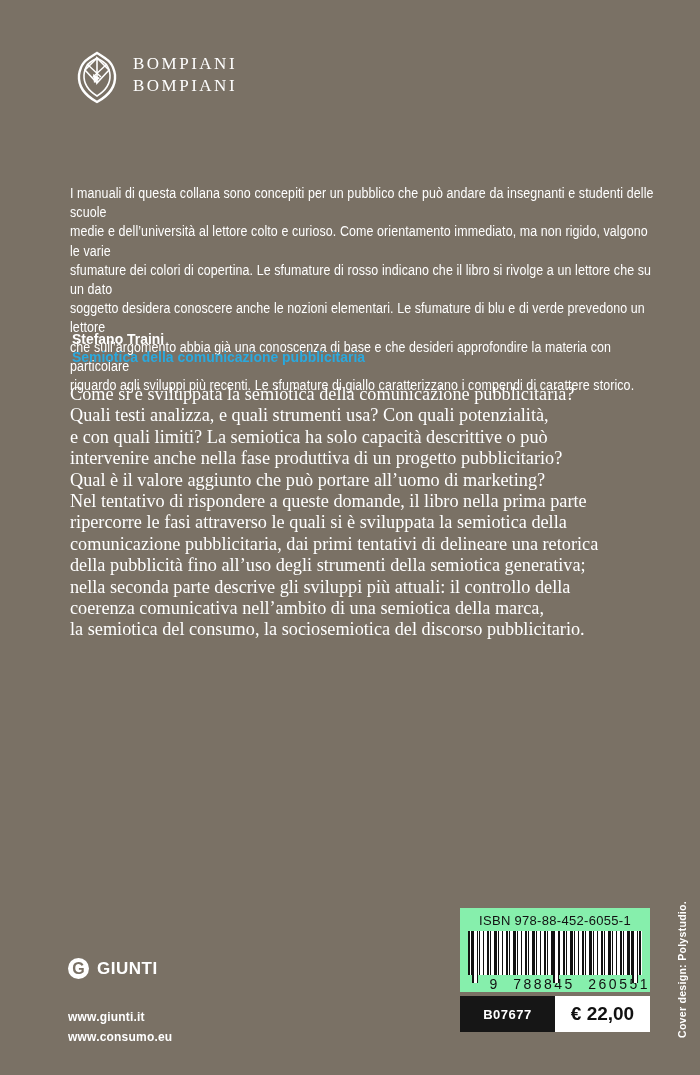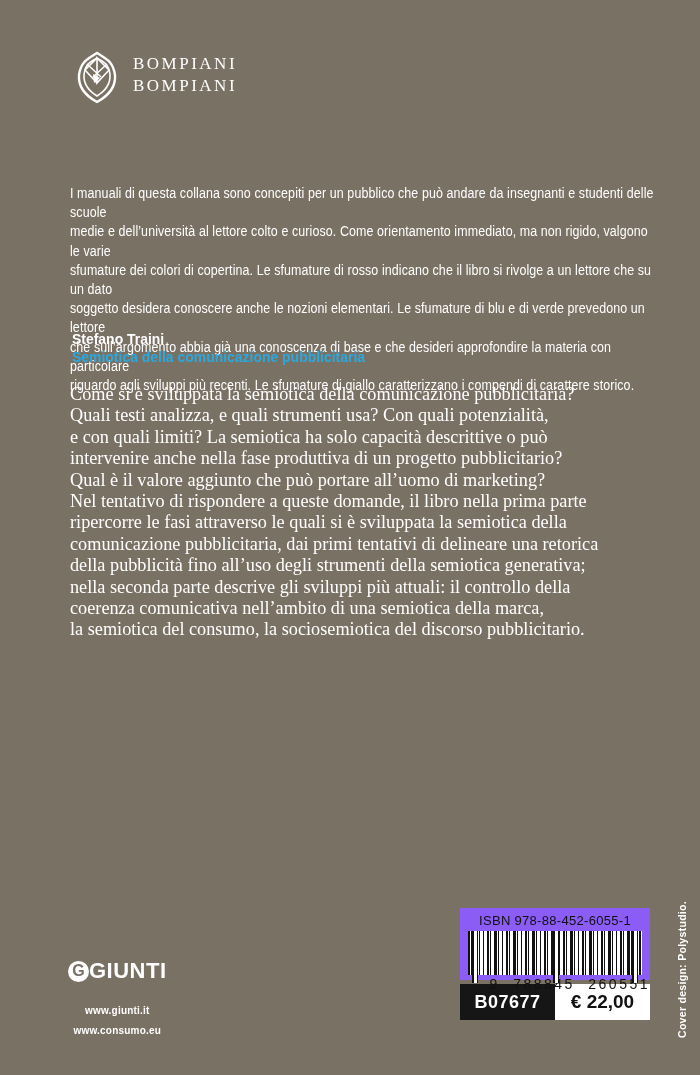--- a/index.html
+++ b/index.html
@@ -45,26 +45,26 @@
   }
   
   .publisher{position:absolute;left:68px;top:958px;}
   .giunti{display:flex;align-items:center;}
   .g-circle{
     width:21px;height:21px;border-radius:50%;
     background:#fff;color:#7a7165;
     display:flex;align-items:center;justify-content:center;
     font-weight:700;font-size:16px;line-height:1;
   }
-  .giunti-label{margin-left:0;font-size:22px;font-weight:700;letter-spacing:0.5px;}
-  .sites{margin-top:17px;font-size:10px;font-weight:700;line-height:20px;letter-spacing:0.2px;text-align:center;}
+  .giunti-label{margin-left:8px;font-size:17px;font-weight:700;letter-spacing:0.5px;}
+  .sites{margin-top:28px;font-size:12px;font-weight:700;line-height:20px;letter-spacing:0.2px;}
   
   .barcode-block{position:absolute;left:460px;top:908px;width:190px;}
   .barcode-box{
-    background:#8b5cf6;color:#111;width:190px;height:72px;
+    background:#86efac;color:#111;width:190px;height:84px;
     box-sizing:border-box;padding-top:5px;
     position:relative;
   }
   .isbn{font-size:13px;text-align:center;letter-spacing:0.3px;line-height:16px;}
   .bars{
     margin:2px 8px 0 8px;height:44px;
     background:repeating-linear-gradient(90deg,
       #111 0px,#111 2px,
       #fff 2px,#fff 3px,
       #111 3px,#111 4px,
@@ -80,21 +80,21 @@
   .guard.gl{left:12px;} .guard.gm{left:93px;} .guard.gr{right:12px;}
   .digits{
     font-size:14px;letter-spacing:2.5px;word-spacing:7px;
     text-align:right;line-height:17px;margin-top:1px;
     font-weight:400;color:#111;
   }
   .price-row{display:flex;margin-top:4px;width:190px;height:36px;}
   .code-box{
     background:#161616;color:#fff;width:95px;height:36px;
     display:flex;align-items:center;justify-content:center;
-    font-size:18px;font-weight:700;letter-spacing:0.5px;
+    font-size:13px;font-weight:700;letter-spacing:0.5px;
   }
   .price-box{
     background:#fff;color:#111;width:95px;height:36px;
     display:flex;align-items:center;justify-content:center;
     font-size:19px;font-weight:700;
   }
   
   .credit{
     position:absolute;left:676px;top:900px;height:138px;width:20px;
     writing-mode:vertical-rl;transform:rotate(180deg);

